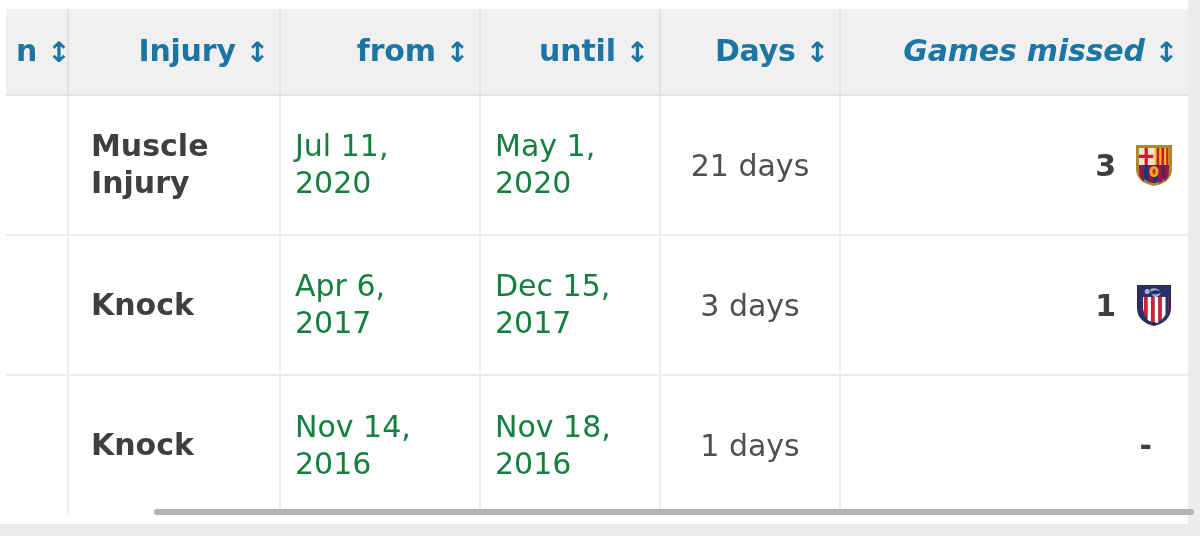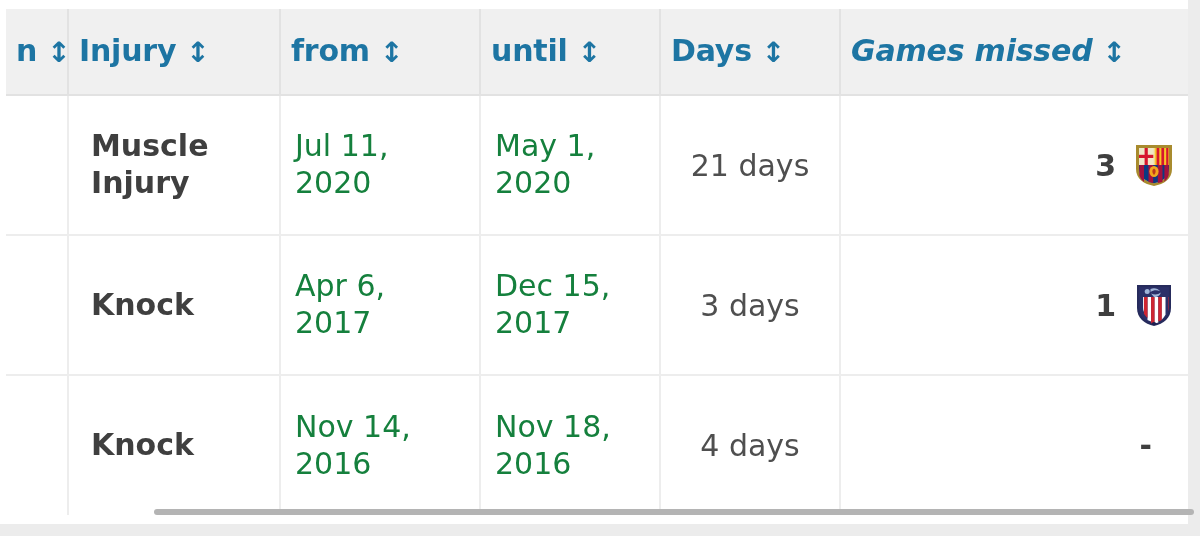--- a/index.html
+++ b/index.html
@@ -72,21 +72,21 @@
   col.c-from   { width: 200px; }
   col.c-until  { width: 180px; }
   col.c-days   { width: 180px; }
   col.c-games  { width: 348px; }
 
   thead th {
     background: #f0f0f0;
     color: #1d75a3;
     font-size: 30px;
     font-weight: bold;
-    text-align: left;
+    text-align: right;
     padding: 24px 10px 26px 10px;
     border-right: 2px solid #e2e2e2;
     border-bottom: 2px solid #e2e2e2;
     white-space: nowrap;
     letter-spacing: -0.2px;
   }
   thead th:last-child { border-right: none; font-style: italic; }
 
   thead th.th-season {
     text-align: right;
@@ -309,21 +309,21 @@
               </span>
             </span>
           </td>
         </tr>
 
         <tr class="data-row">
           <td class="season-cell"></td>
           <td class="injury-cell">Knock</td>
           <td class="date-cell">Nov 14, 2016</td>
           <td class="date-cell">Nov 18, 2016</td>
-          <td class="days-cell">4 days</td>
+          <td class="days-cell">1 days</td>
           <td class="games-cell">
             <span class="games-dash">-</span>
           </td>
         </tr>
 
       </tbody>
     </table>
   </div>
 
   <div class="hscroll-track">

